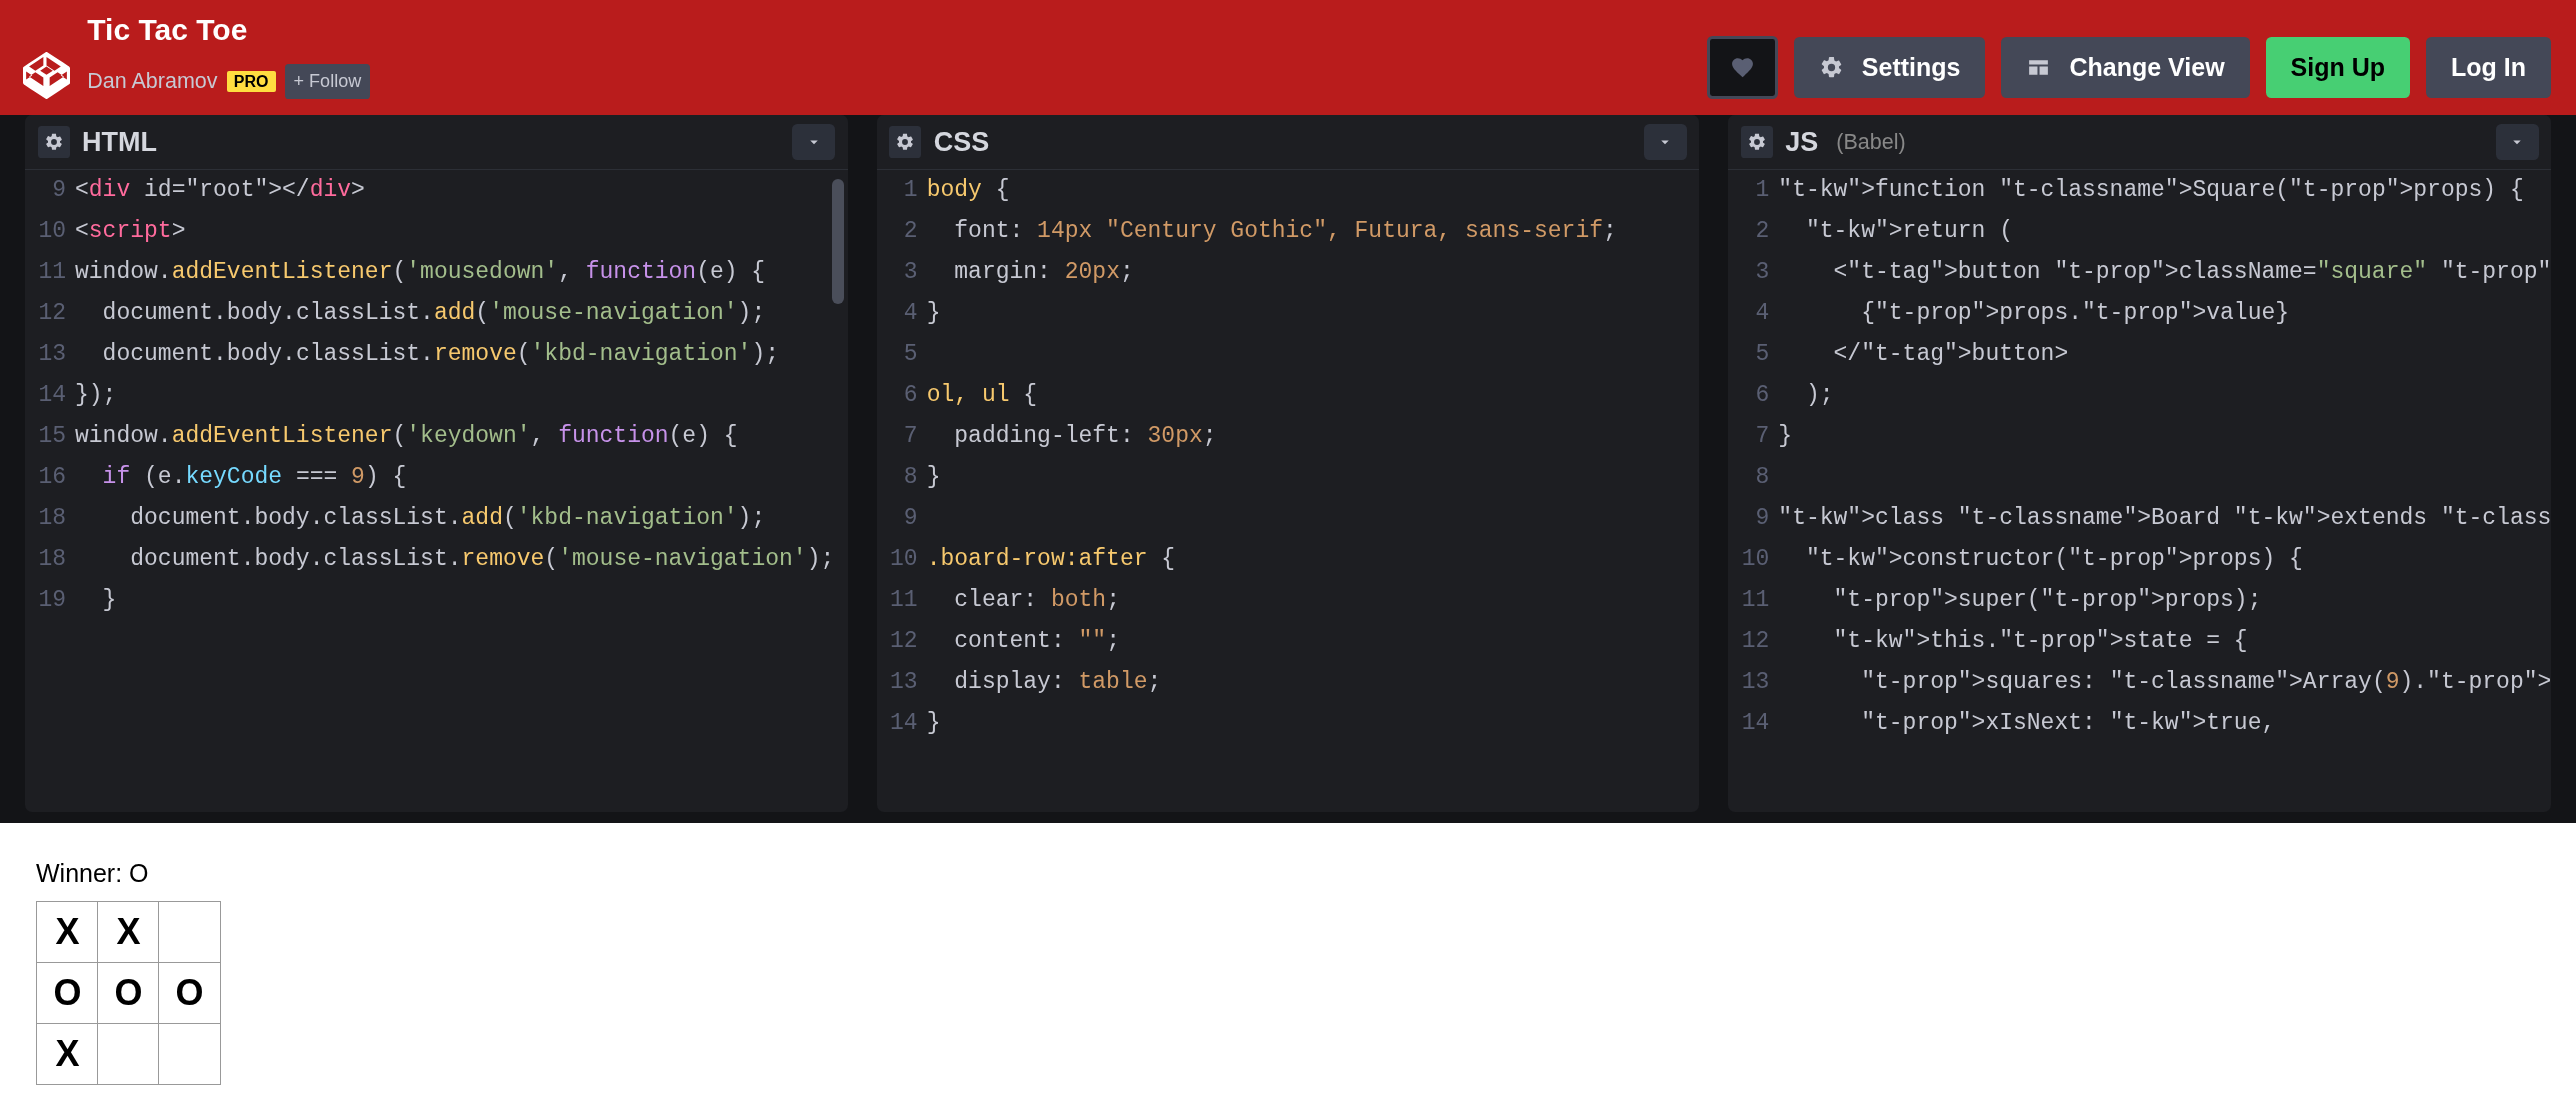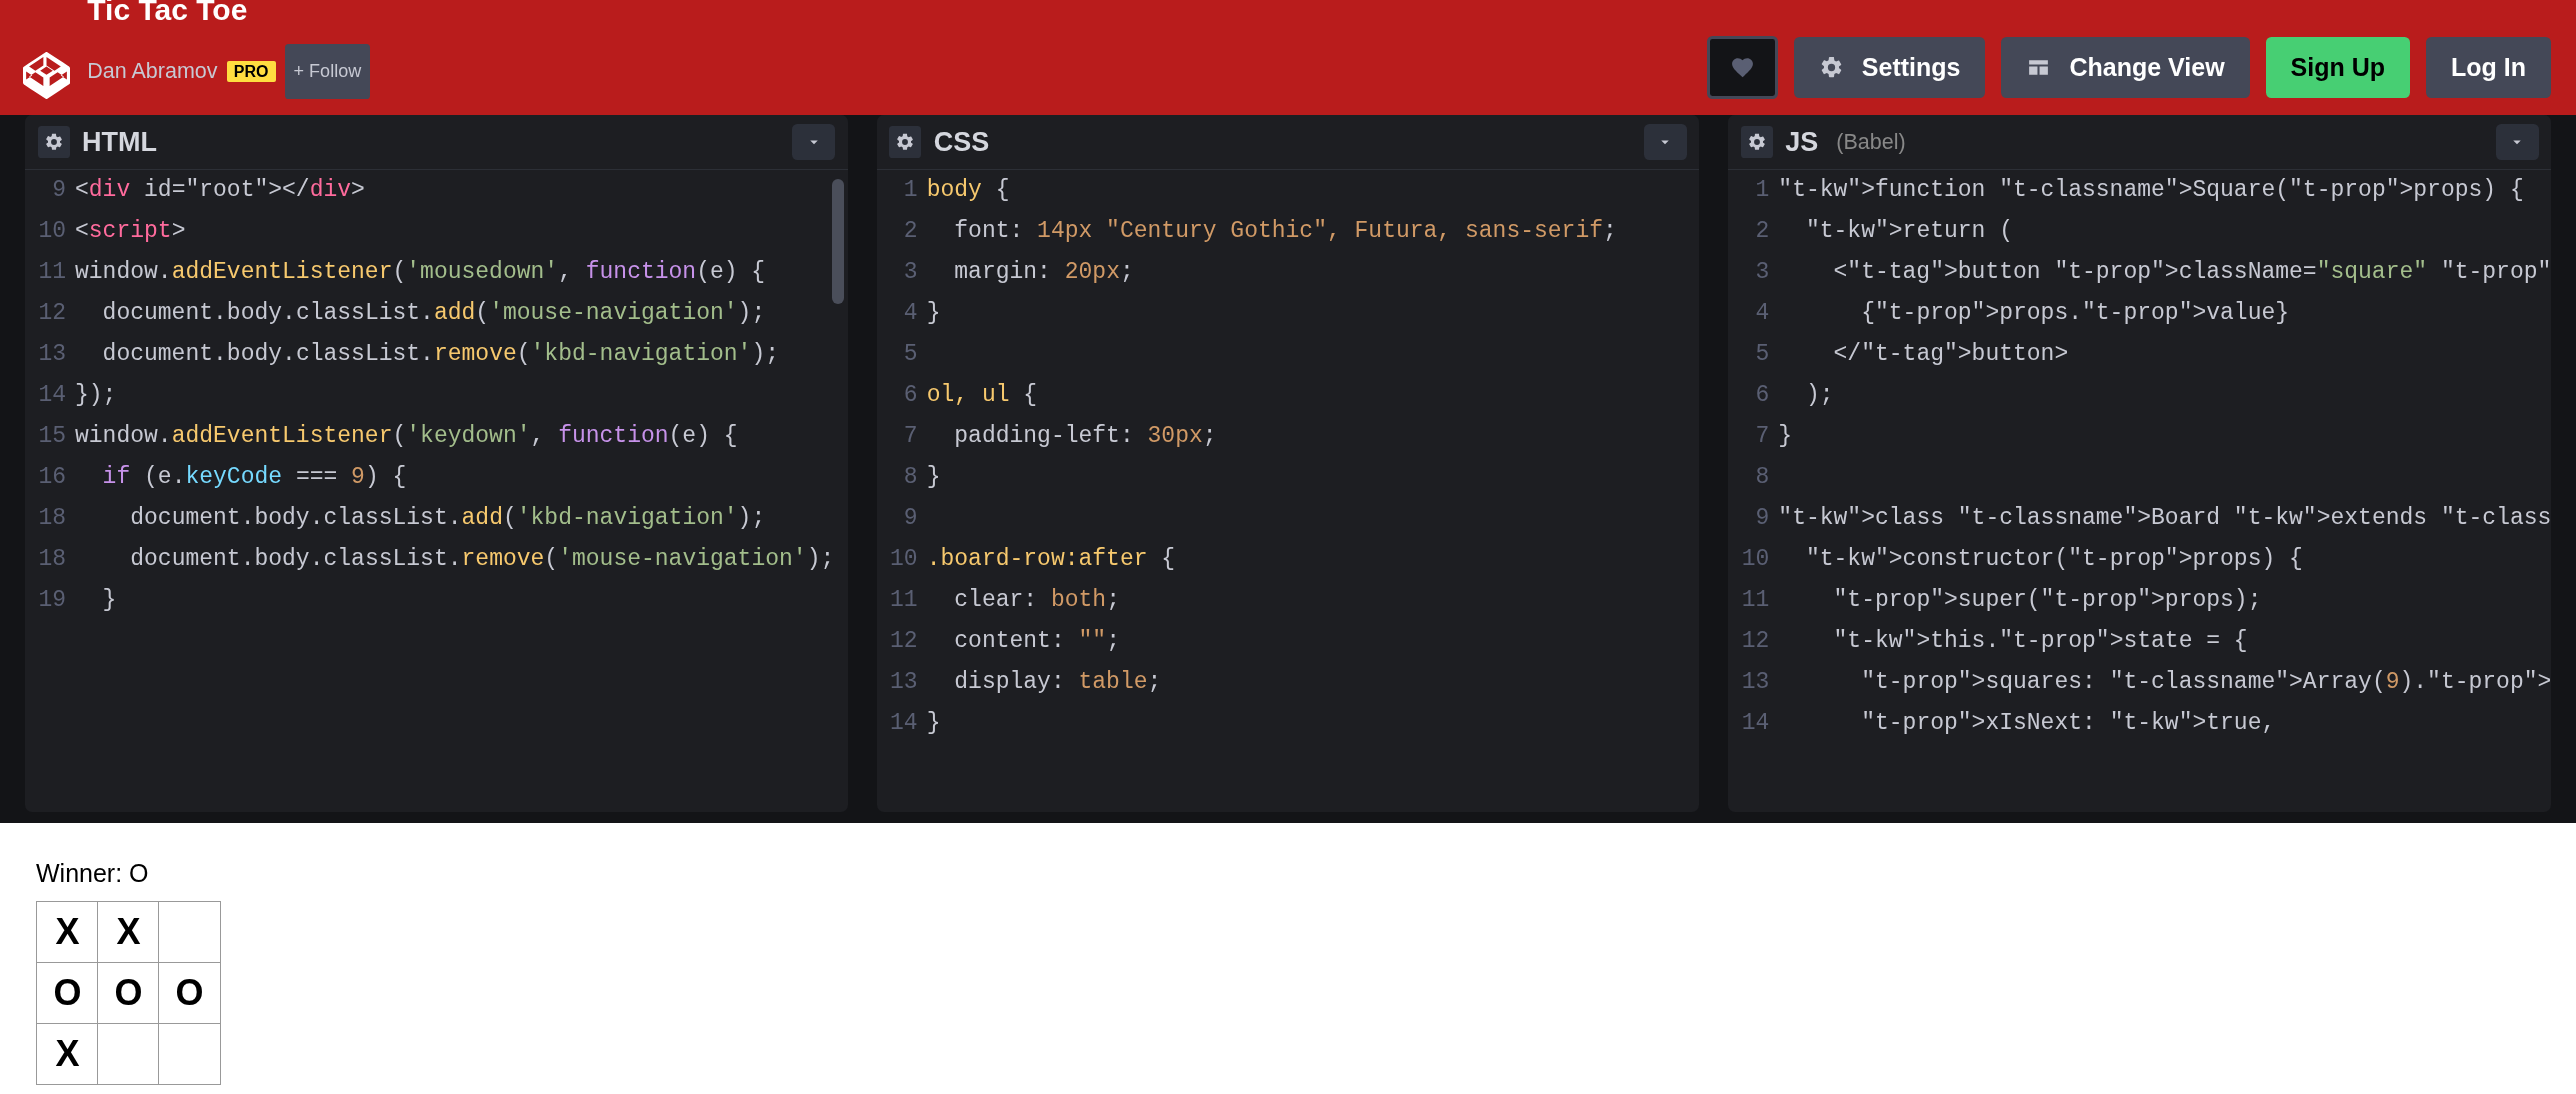--- a/index.html
+++ b/index.html
@@ -29,21 +29,21 @@
 .title-block { margin-left: 9px; flex: 0 0 auto; }
 .pen-title { font-size: 30px; font-weight: 700; color: #fff; line-height: 1.1; }
 .pen-meta { display: flex; align-items: center; gap: 9px; margin-top: 18px; }
 .pen-author { font-size: 21.5px; color: #c7c9d3; }
 .pro-badge {
   background: #ffdd40; color: #000; font-size: 16px; font-weight: 700;
   padding: 1.8px 7.2px; border-radius: 2px;
 }
 .follow-btn {
   background: #444857; color: #c7c9d3; font-size: 18px;
-  padding: 17px 9px; border-radius: 3.6px; border: none; cursor: pointer;
+  padding: 7px 9px; border-radius: 3.6px; border: none; cursor: pointer;
 }
 .spacer { flex: 1; }
 .header-actions { display: flex; gap: 16px; align-items: center; }
 .hbtn {
   background: #444857; color: #fff; border: none; border-radius: 5.4px;
   font-size: 25px; padding: 16px 25px; cursor: pointer;
   display: flex; align-items: center; gap: 18px; font-weight: 600;
 }
 .hbtn.icon-only { padding: 16px 20px; background: #131417; border: 3.6px solid #444857; }
 .hbtn.signup { background: #47cf73; color: #000; font-weight: 700; }

